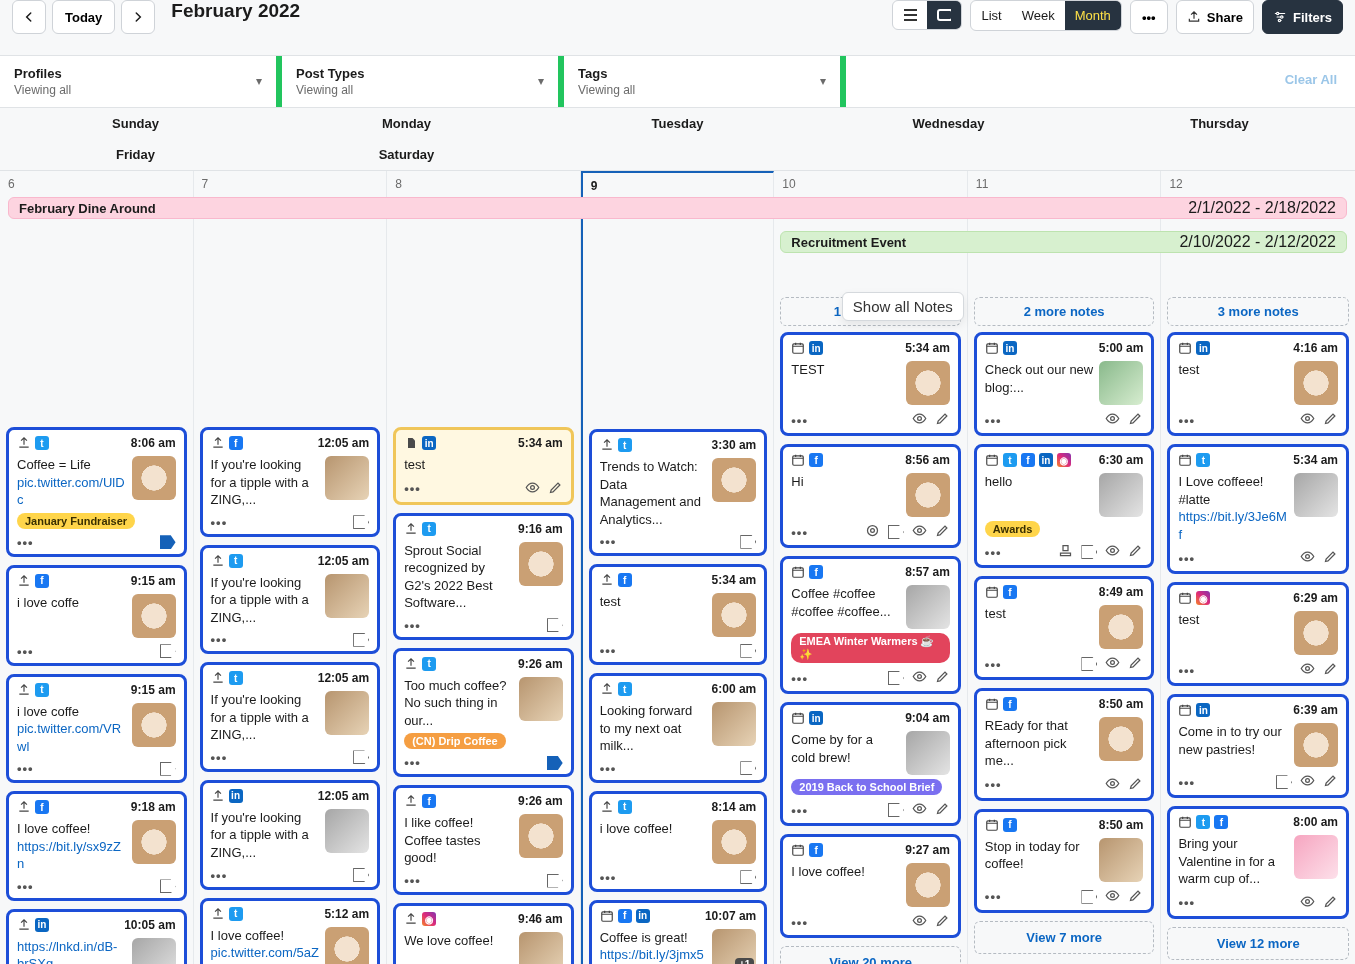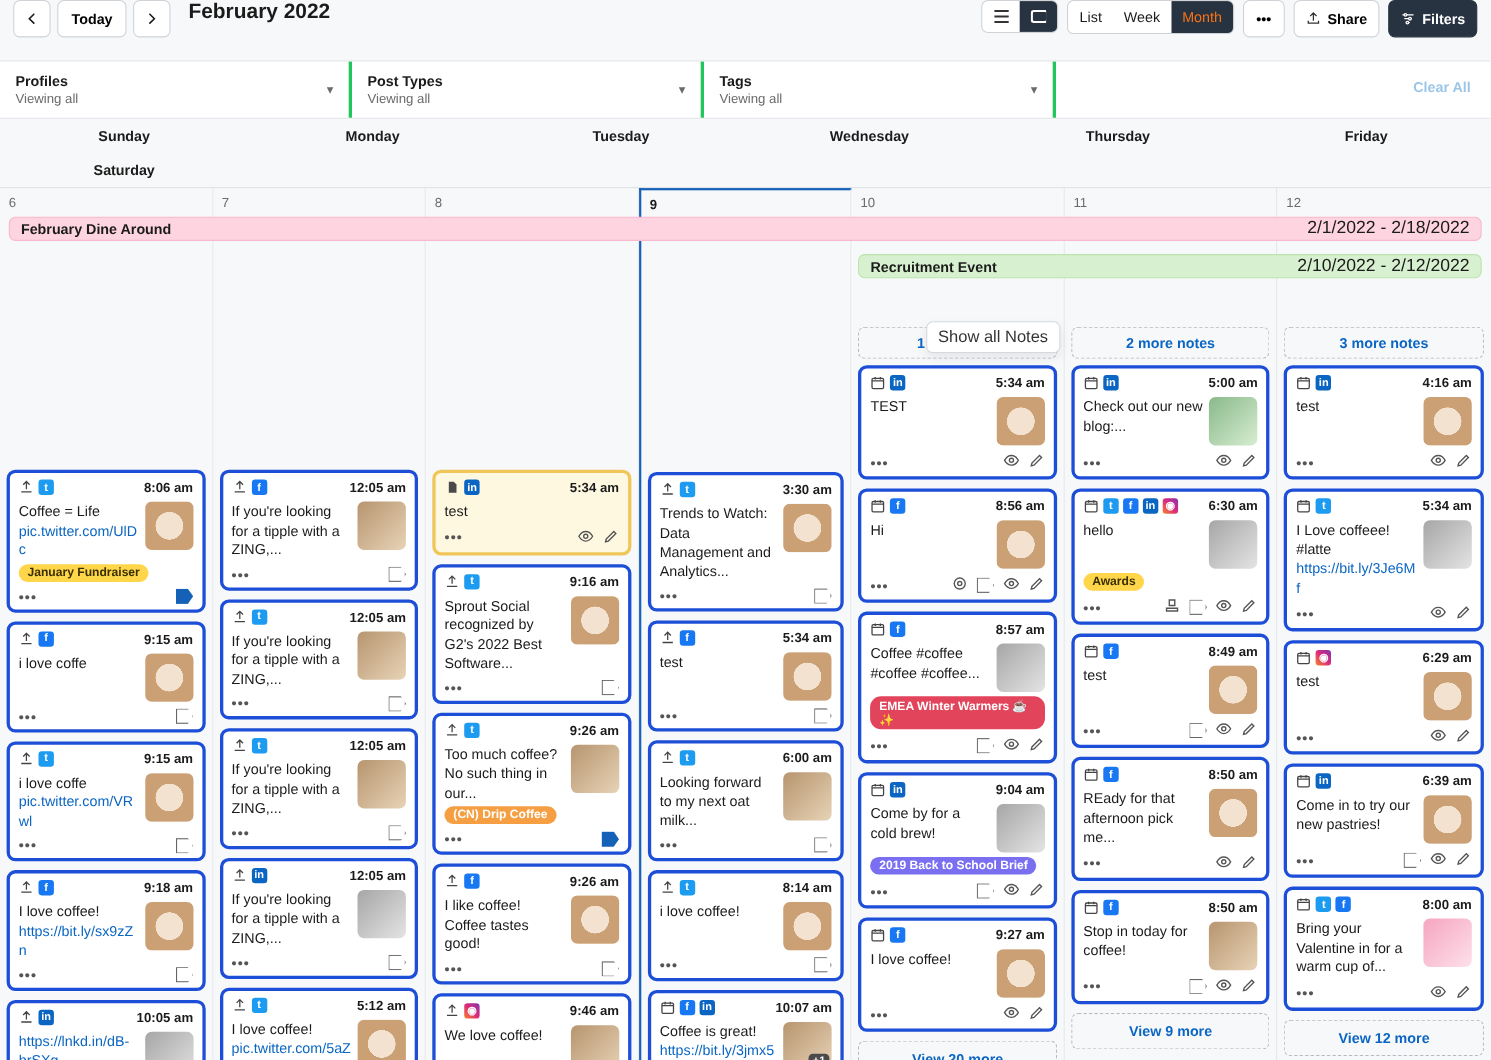--- a/index.html
+++ b/index.html
@@ -5,31 +5,31 @@
 * { margin: 0; padding: 0; box-sizing: border-box; }
 body { font-family: -apple-system, BlinkMacSystemFont, "Segoe UI", Helvetica, Arial, sans-serif; font-size: 13px; color: #1b1b1b; background: #f7f8f9; width: 1355px; }
 .topbar { height: 56px; display: flex; align-items: flex-start; padding: 0 12px; border-bottom: 1px solid #e0e3e6; background: #f7f8f9; }
 .nav-btns { display: flex; gap: 6px; align-items: center; }
 .icon-btn { width: 34px; height: 34px; border: 1px solid #cfd3d8; border-radius: 6px; background: #fff; display: flex; align-items: center; justify-content: center; cursor: pointer; font-size: 16px; }
 .today-btn { height: 34px; padding: 0 12px; border: 1px solid #cfd3d8; border-radius: 6px; background: #fff; cursor: pointer; font-weight: 600; font-size: 13px; }
 .month-title { font-size: 19px; font-weight: 700; margin-left: 16px; }
 .spacer { flex: 1; }
 .ctrl-group { display: flex; border: 1px solid #cfd3d8; border-radius: 6px; background: #fff; overflow: hidden; margin-left: 8px; }
 .ctrl-group .seg { padding: 7px 10px; cursor: pointer; font-size: 13px; display: flex; align-items: center; }
-.ctrl-group .seg.active { background: #273340; color: #f97316; }
+.ctrl-group .seg.active { background: #273340; color: #fde047; }
 .ctrl-group .seg.icon-seg { width: 34px; justify-content: center; }
 .ctrl-single { height: 34px; padding: 0 10px; border: 1px solid #cfd3d8; border-radius: 6px; background: #fff; cursor: pointer; display: flex; align-items: center; gap: 6px; margin-left: 8px; font-size: 13px; font-weight:600; }
 .ctrl-single.dark { background: #273340; color: #fff; border-color: #273340; }
 .filters-row { display: flex; border-bottom: 1px solid #e0e3e6; background: #fff; }
-.filter-cell { width: 320px; padding: 10px 14px; border-right: 3px solid #22c55e; position: relative; }
+.filter-cell { width: 282px; padding: 10px 14px; border-right: 6px solid #22c55e; position: relative; }
 .filter-label { font-weight: 700; font-size: 13px; }
 .filter-sub { font-size: 12px; color: #6b6b6b; margin-top: 2px; }
 .chevron { position: absolute; right: 14px; top: 18px; color: #6b6b6b; font-size: 12px; }
 .clear-all { margin-left: auto; padding: 16px 18px; color: #9bc6e8; font-weight: 600; font-size: 13px; cursor: pointer; }
-.weekday-header { display: grid; grid-template-columns: repeat(6, 1fr); border-bottom: 1px solid #e0e3e6; background: #f7f8f9; }
+.weekday-header { display: grid; grid-template-columns: repeat(5, 1fr); border-bottom: 1px solid #e0e3e6; background: #f7f8f9; }
 .weekday { text-align: center; padding: 8px 0; font-weight: 700; font-size: 13px; }
 .day-grid { display: grid; grid-template-columns: repeat(7, 1fr); position: relative; }
 .day-col { border-right: 1px solid #e6e9ec; min-height: 820px; padding-bottom: 10px; }
 .day-col:last-child { border-right: none; }
 .day-num { font-size: 12px; color: #6b6b6b; padding: 6px 8px; }
 .day-col.today { border-left: 2px solid #1561b8; border-top:2px solid #1561b8; }
 .day-col.today .day-num { color: #1b1b1b; font-weight:600; }
 .banner { position: absolute; left: 8px; height: 22px; border-radius: 6px; display: flex; align-items: center; padding: 0 10px; font-size: 13px; font-weight: 600; }
 .banner .dates { margin-left: auto; font-weight: 500; font-size: 16px; }
 .banner.pink { background: #fdd4e0; border:1px solid #f9b8cd; top: 26px; right: 8px; }
@@ -988,21 +988,21 @@
               <span><svg class="ic" viewBox="0 0 24 24">
                   <path d="M2 12s4-7 10-7 10 7 10 7-4 7-10 7S2 12 2 12z" fill="none" stroke="#555" stroke-width="2"></path>
                   <circle cx="12" cy="12" r="3" fill="none" stroke="#555" stroke-width="2"></circle>
                 </svg></span>
               <span><svg class="ic" viewBox="0 0 24 24">
                   <path d="M4 20l4-1 11-11-3-3L5 16l-1 4z" fill="none" stroke="#555" stroke-width="2"></path>
                 </svg></span>
             </span>
           </div>
         </div>
-        <div class="view-more">View 9 more</div>
+        <div class="view-more">View 7 more</div>
       </div>
     </div>
     <div class="day-col">
       <div class="day-num">12</div>
       <div class="notes-link">3 more notes</div>
       <div class="col-pad">
         <div class="card">
           <div class="card-head">
             <span class="net">
               <span class="upic" title="calendar">

